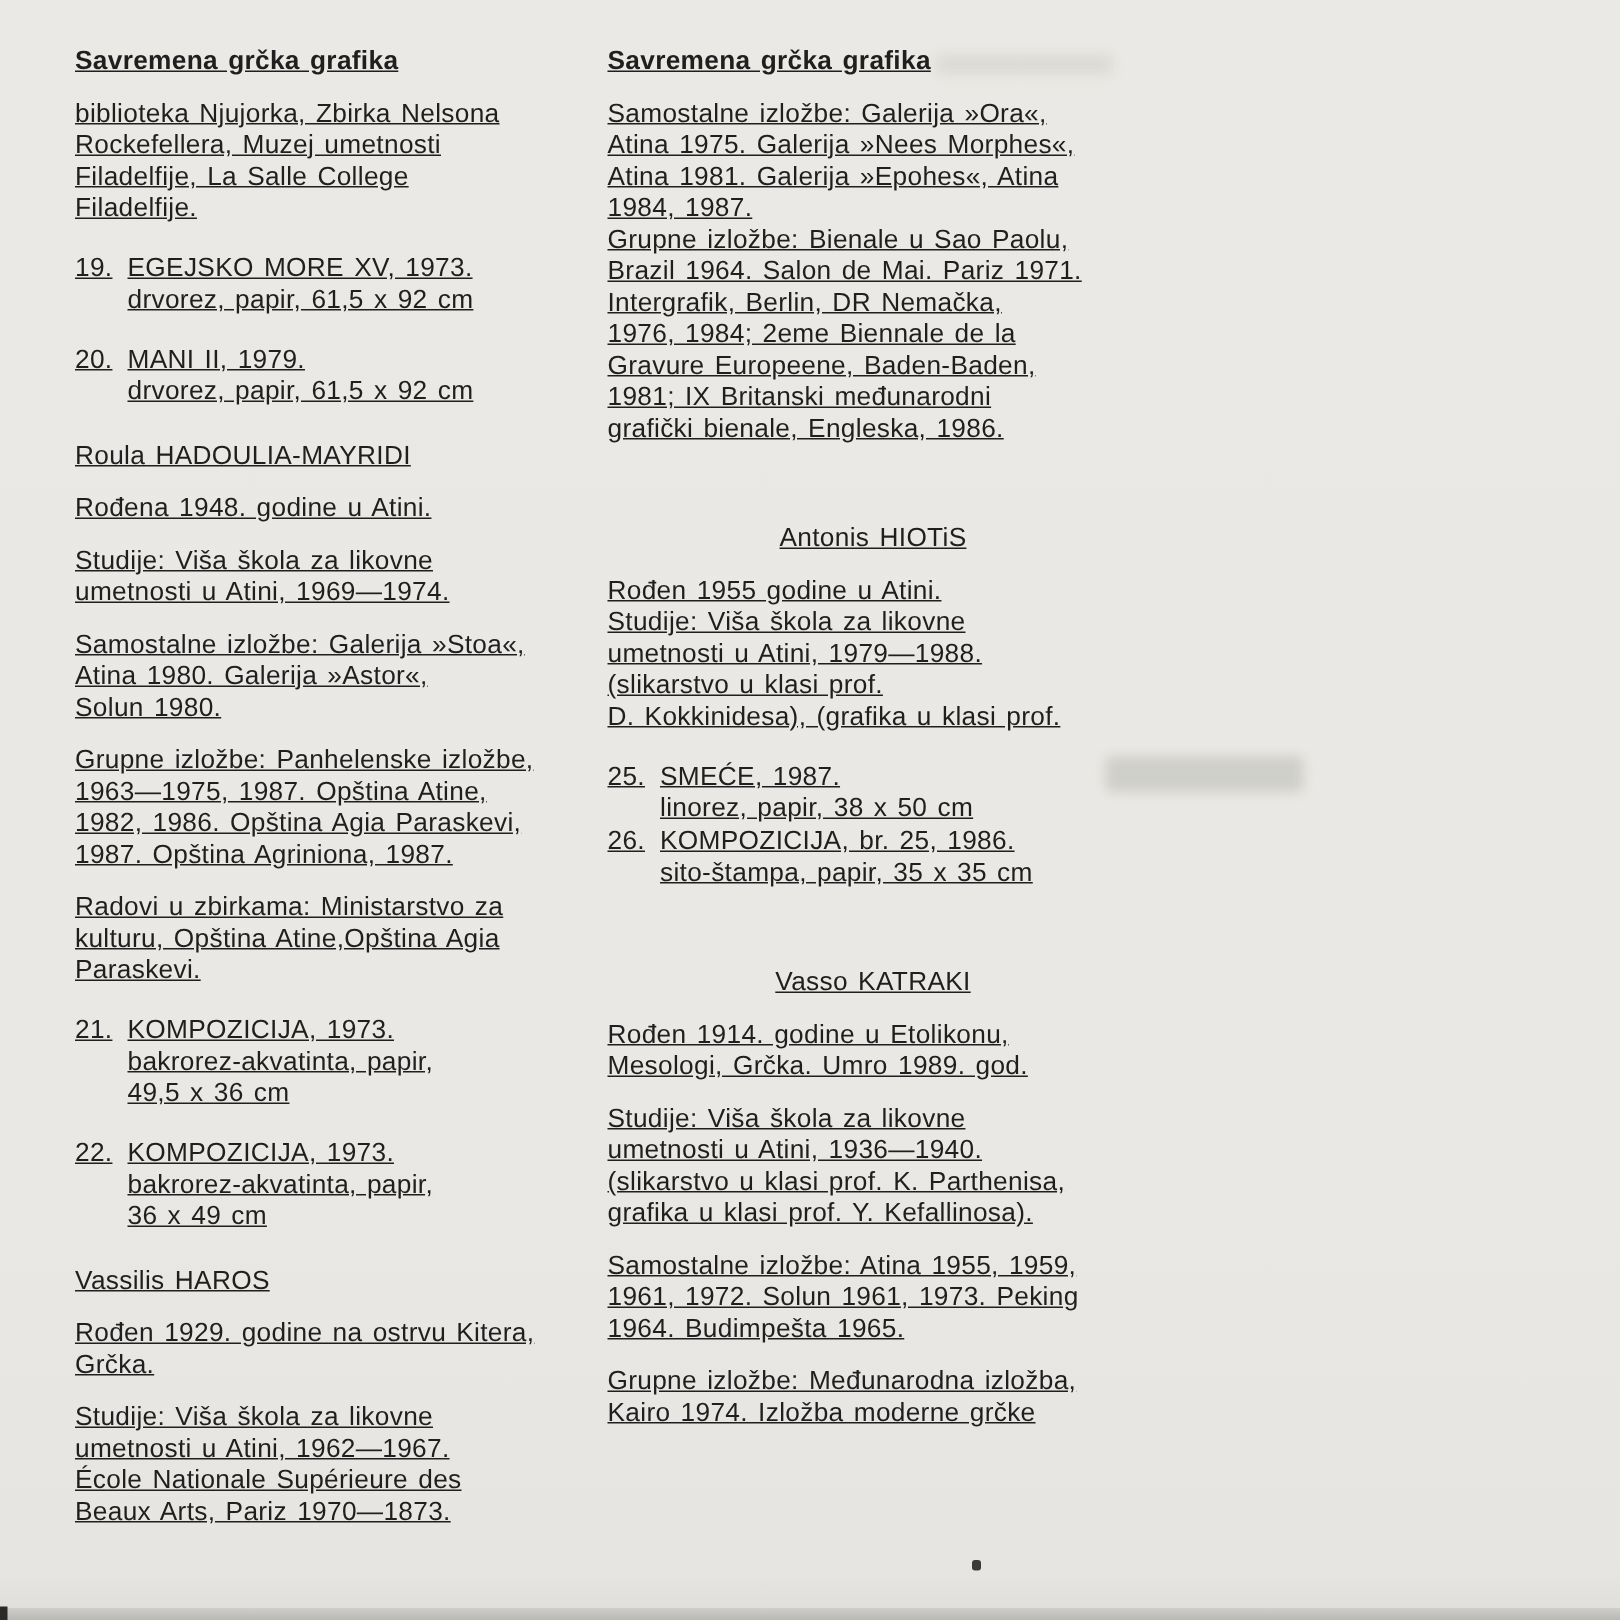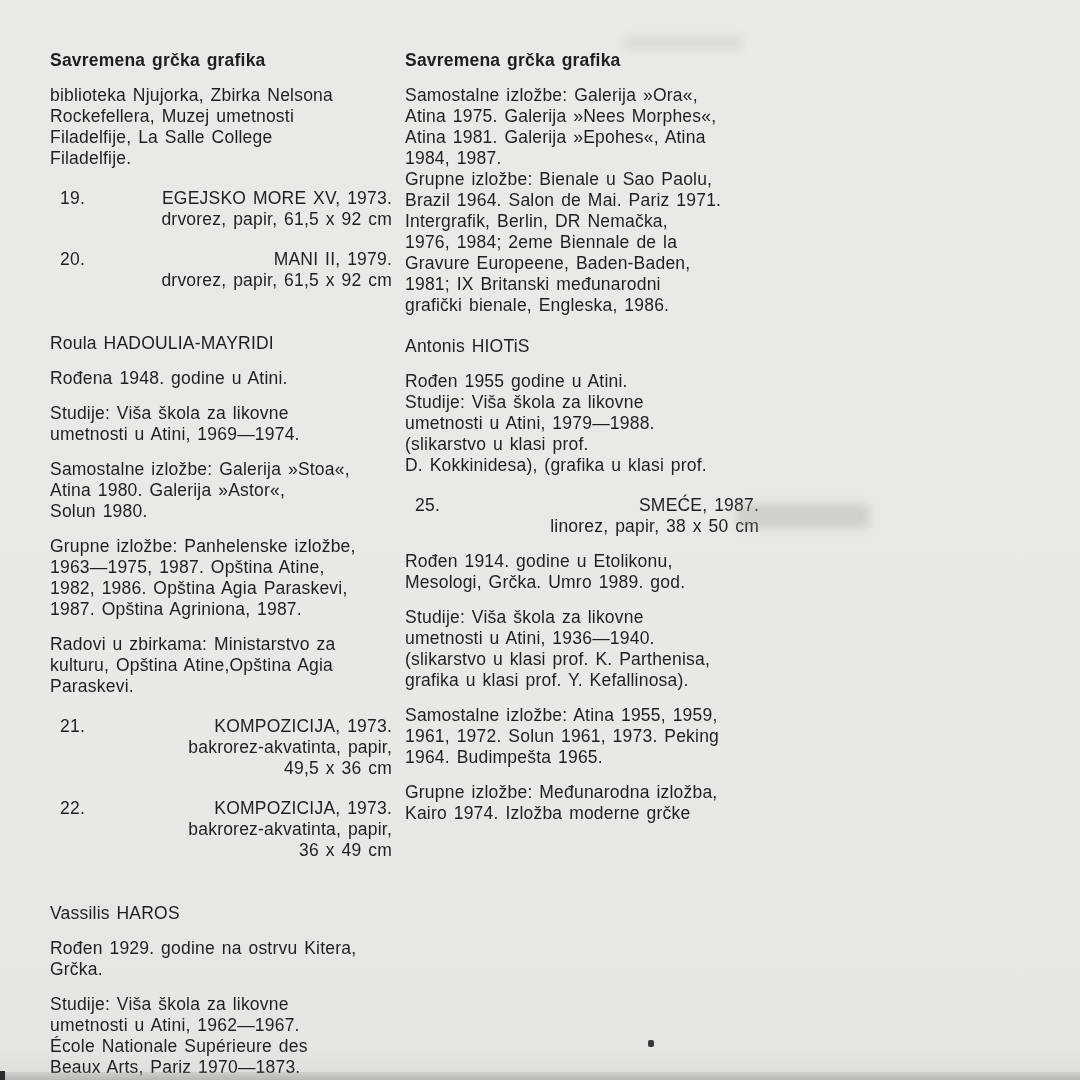--- a/index.html
+++ b/index.html
@@ -15,30 +15,31 @@
       linear-gradient(180deg, #eae9e5 0%, #e9e8e4 70%, #e6e5e1 97%, #deddda 100%);
     font-family: "Liberation Sans", "DejaVu Sans", sans-serif;
     color: #1f1f1f;
     font-size: 17.5px;
     line-height: 21px;
     word-spacing: 0.10em;
     letter-spacing: 0.012em;
   }
   .col {
     position: absolute;
-    top: 50px;
+    top: 30px;
+    text-decoration: underline;
   }
   .col-left  { left: 50px;  width: 342px; }
   .col-right { left: 405px; width: 354px; }
 
   .block { margin-top: 14px; }
   .block:first-child { margin-top: 0; }
-  .work { margin-top: 19px; text-align: right; }
-  .artist { margin-top: 42px; }
-  .col-right .artist { margin-top: 20px; }
+  .work { margin-top: 19px; }
+  .artist { margin-top: 22px; }
+  .col-right .artist { margin-top: 52px; text-align: center; }
   .tight { margin-top: 1px !important; }
 
   .h { font-weight: bold; }
   .para { white-space: pre-line; }
   .artist { white-space: pre-line; }
 
   .work { display: flex; align-items: flex-start; }
   .num { flex: none; width: 35px; }
   .wtext { flex: 1; white-space: pre-line; }
 
@@ -150,20 +151,26 @@
   <div class="para block">Rođen 1955 godine u Atini.
 Studije: Viša škola za likovne
 umetnosti u Atini, 1979—1988.
 (slikarstvo u klasi prof.
 D. Kokkinidesa), (grafika u klasi prof.</div>
   <div class="work block">
     <span class="num">25.</span>
     <span class="wtext">SMEĆE, 1987.
 linorez, papir, 38 x 50 cm</span>
   </div>
+  <div class="work block tight">
+    <span class="num">26.</span>
+    <span class="wtext">KOMPOZICIJA, br. 25, 1986.
+sito-štampa, papir, 35 x 35 cm</span>
+  </div>
+  <div class="artist block">Vasso KATRAKI</div>
   <div class="para block">Rođen 1914. godine u Etolikonu,
 Mesologi, Grčka. Umro 1989. god.</div>
   <div class="para block">Studije: Viša škola za likovne
 umetnosti u Atini, 1936—1940.
 (slikarstvo u klasi prof. K. Parthenisa,
 grafika u klasi prof. Y. Kefallinosa).</div>
   <div class="para block">Samostalne izložbe: Atina 1955, 1959,
 1961, 1972. Solun 1961, 1973. Peking
 1964. Budimpešta 1965.</div>
   <div class="para block">Grupne izložbe: Međunarodna izložba,

